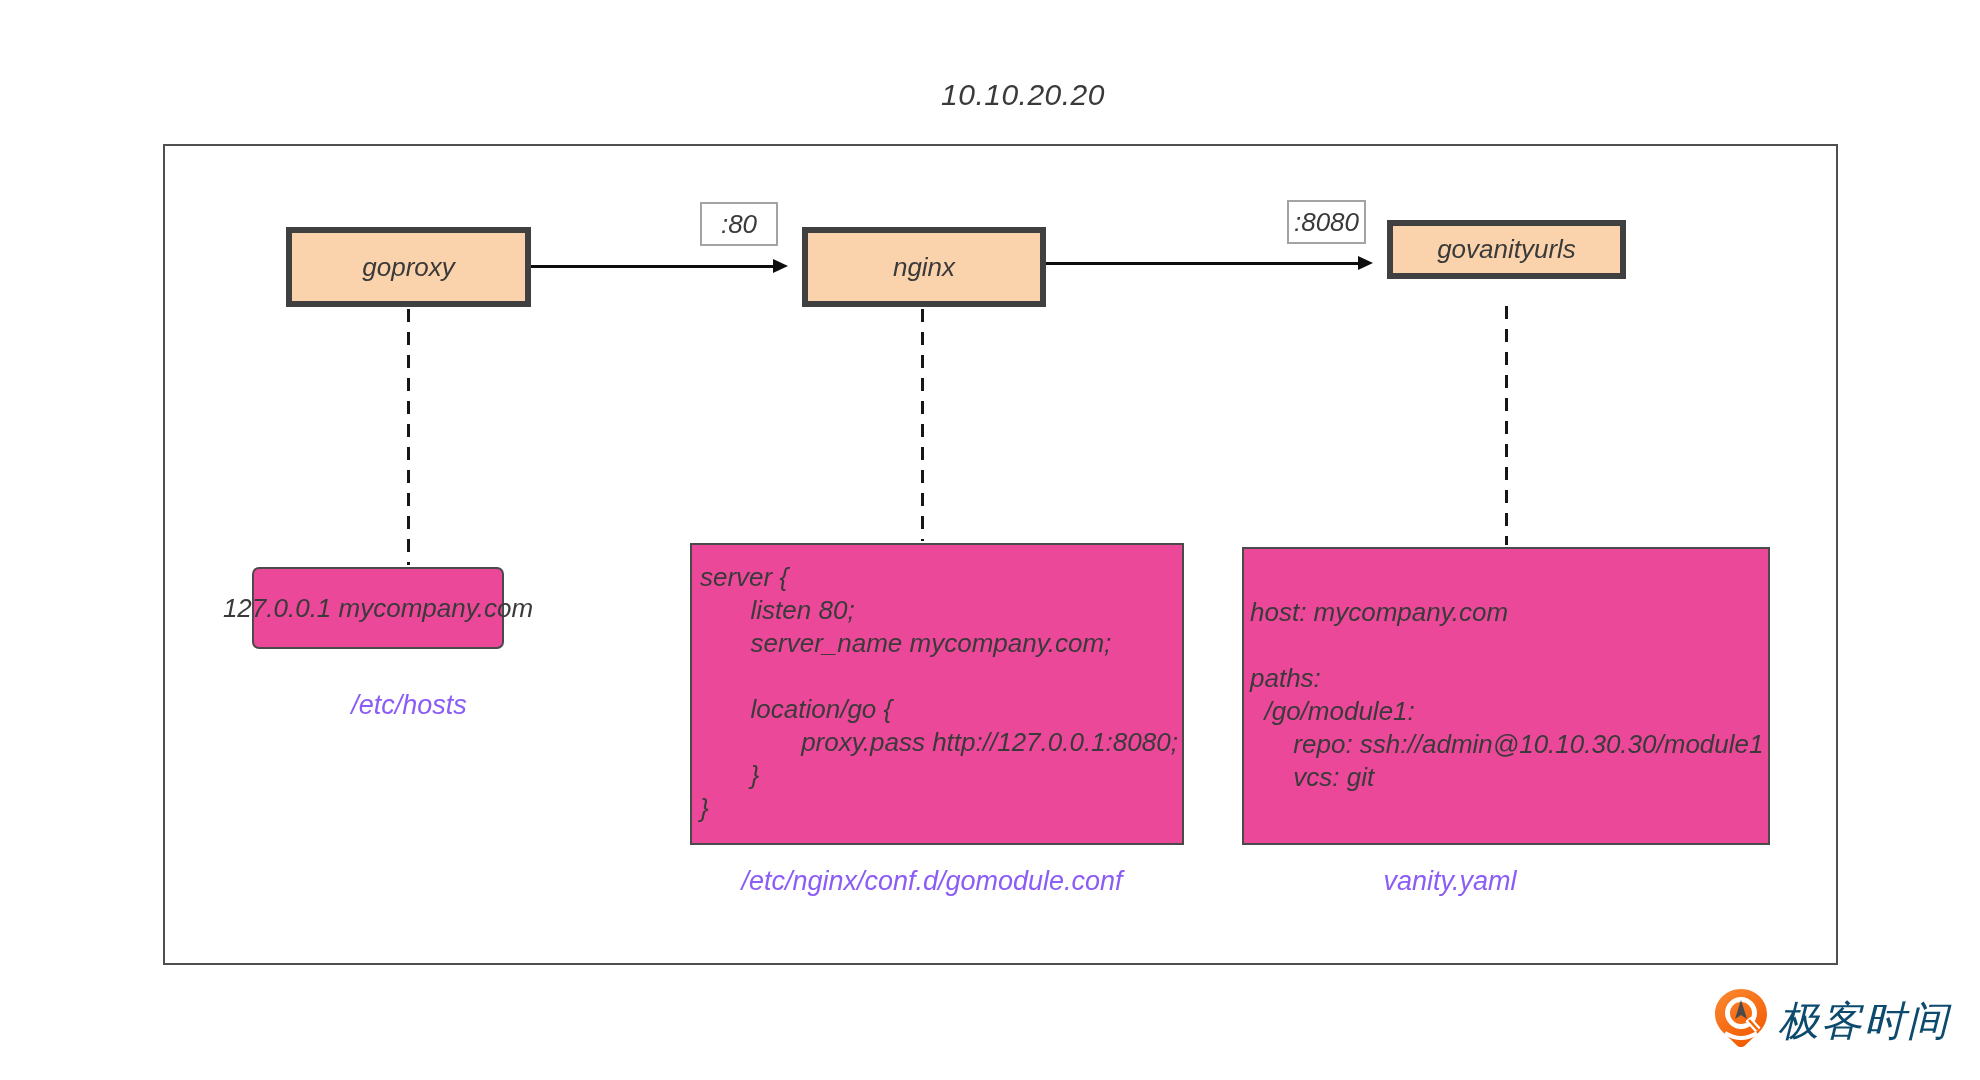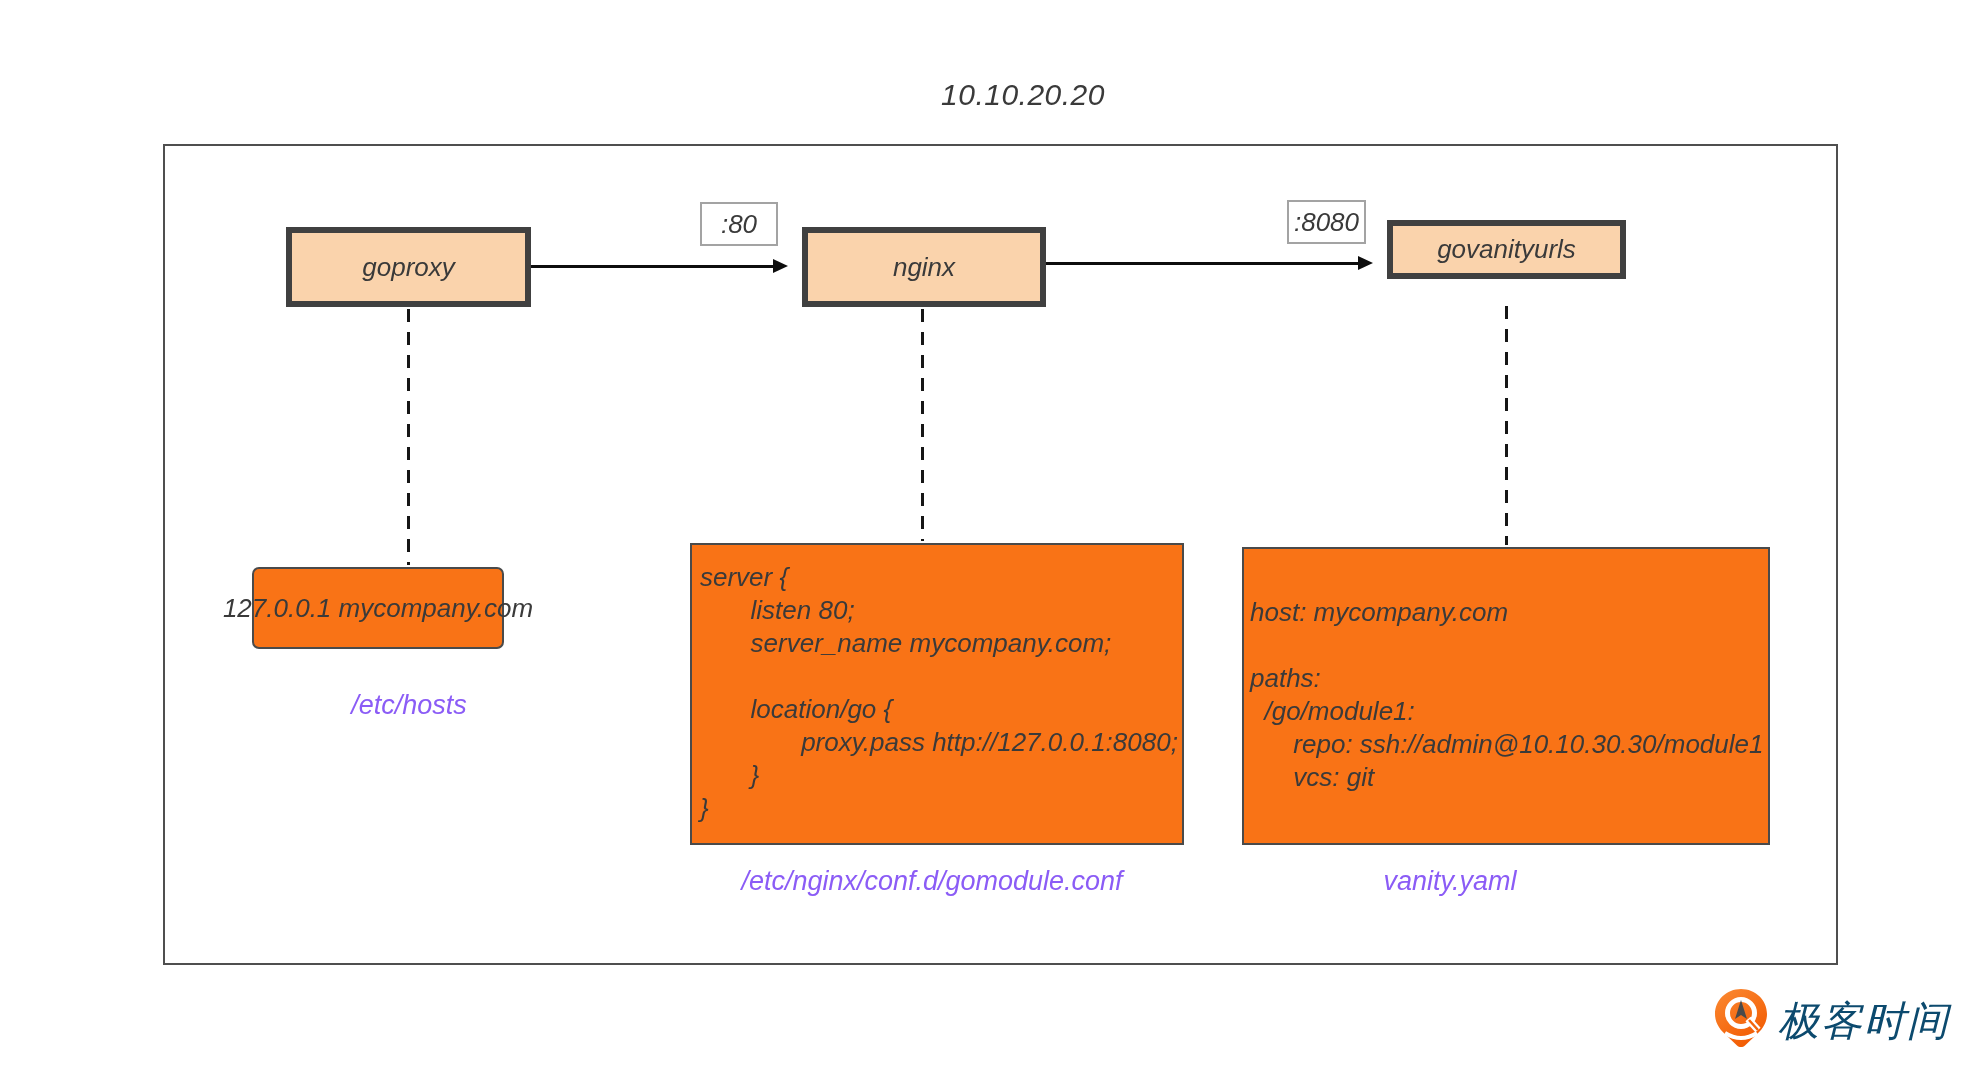--- a/index.html
+++ b/index.html
@@ -59,21 +59,21 @@
   .vdash{
     position:absolute;width:3px;
     background:repeating-linear-gradient(to bottom,#161616 0 13px,transparent 13px 23px);
   }
   .vdash-1{left:407px;top:309px;height:256px;}
   .vdash-2{left:921px;top:309px;height:232px;}
   .vdash-3{left:1505px;top:306px;height:239px;}
 
   .databox{
     position:absolute;box-sizing:border-box;
-    background:#f97316;border:2px solid #4a4a4a;
+    background:#ec4899;border:2px solid #4a4a4a;
     font-size:26px;color:#3a3a3a;
   }
   .hosts-box{
     left:252px;top:567px;width:252px;height:82px;
     display:flex;align-items:center;justify-content:center;
     white-space:nowrap;
     border-radius:7px;
   }
   .conf-box{left:690px;top:543px;width:494px;height:302px;padding:16px 4px 0 8px;}
   .vanity-box{left:1242px;top:547px;width:528px;height:298px;padding:47px 2px 8px 6px;}

